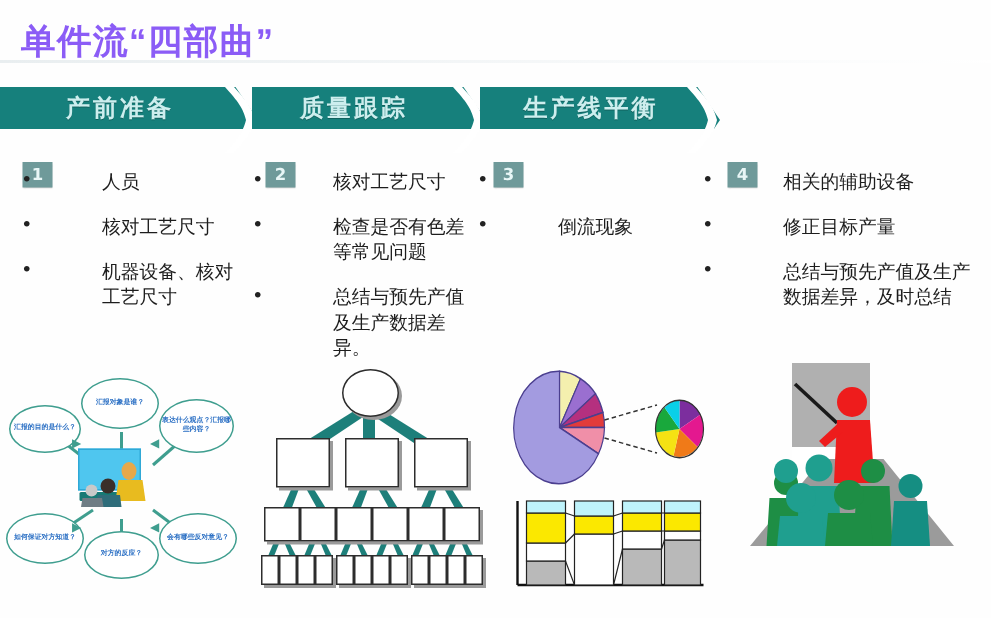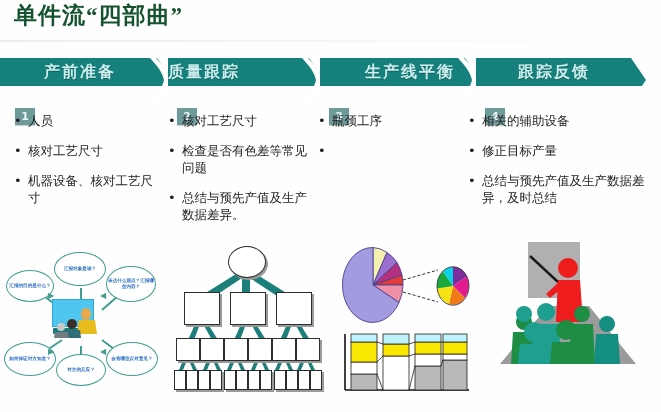--- a/index.html
+++ b/index.html
@@ -7,23 +7,23 @@
     width:661px;height:412px;
     background:#ffffff;
     font-family:"DejaVu Sans","Liberation Sans",sans-serif;
     overflow:hidden;
     position:relative;
   }
   #stage{position:relative;width:661px;height:412px;overflow:hidden;background:#fefefe;}
 
   
   .title{
-    position:absolute;left:14px;top:0;
-    font-family:Liberation Serif, serif;
-    font-size:23px;font-weight:700;color:#14532d;
+    position:absolute;left:14px;top:12px;
+    font-family:Liberation Sans, sans-serif;
+    font-size:23px;font-weight:700;color:#8b5cf6;
     letter-spacing:1px;white-space:nowrap;
   }
   .title-rule{
     position:absolute;left:0;top:40px;width:661px;height:2px;
     background:linear-gradient(to right,#e9eef0,#f6f8f9 60%,#ffffff);
   }
 
   
   .banner-row{position:absolute;left:0;top:58px;width:661px;height:44px;}
   .chev{
@@ -59,21 +59,21 @@
     display:flex;align-items:flex-start;
     margin-bottom:13px;
     color:#1d1d1d;
     font-family:"DejaVu Sans","Liberation Sans",sans-serif;
     font-size:12.5px;line-height:17px;
   }
   .bul .dot{
     flex:0 0 auto;width:9px;margin-right:5px;
     color:#222;font-size:13px;line-height:17px;text-align:left;
   }
-  .bul .txt{flex:1 1 auto;}
+  .bul .txt{flex:1 1 auto;margin-left:40px;}
 
   
   .art{position:absolute;}
 
   
   .mm-bub{
     position:absolute;border:1.6px solid #3f9e8f;border-radius:50%;
     background:#ffffff;
   }
   .mm-bub .bt{
@@ -110,38 +110,35 @@
 
     <div class="chev" style="left:0px;width:172px;clip-path:polygon(0 0,157px 0,172px 22px,157px 44px,0 44px);">
       <span class="chev-label" style="margin-left:44px;">产前准备</span>
     </div>
     <div class="num-badge" style="left:15px;top:50px;">1</div>
     <svg class="chev-sep" style="left:150px;">
       <path d="M0,0 C9,10 12,14 14,22 C12,30 9,34 0,44 L6,44 C15,34 18,30 20,22 C18,14 15,10 6,0 Z" fill="#ffffff"></path>
     </svg>
 
     <div class="chev" style="left:168px;width:156px;clip-path:polygon(0 0,141px 0,156px 22px,141px 44px,0 44px);">
-      <span class="chev-label" style="">质量跟踪</span>
+      <span class="chev-label" style="margin-left:32px;">质量跟踪</span>
     </div>
     <div class="num-badge" style="left:177px;top:50px;">2</div>
     <svg class="chev-sep" style="left:302px;">
       <path d="M0,0 C9,10 12,14 14,22 C12,30 9,34 0,44 L6,44 C15,34 18,30 20,22 C18,14 15,10 6,0 Z" fill="#ffffff"></path>
     </svg>
 
     <div class="chev" style="left:320px;width:160px;clip-path:polygon(0 0,145px 0,160px 22px,145px 44px,0 44px);">
-      <span class="chev-label" style="margin-left:45px;">生产线平衡</span>
+      <span class="chev-label" style="margin-left:29px;">生产线平衡</span>
     </div>
     <div class="num-badge" style="left:329px;top:50px;">3</div>
     <svg class="chev-sep" style="left:458px;">
       <path d="M0,0 C9,10 12,14 14,22 C12,30 9,34 0,44 L6,44 C15,34 18,30 20,22 C18,14 15,10 6,0 Z" fill="#ffffff"></path>
     </svg>
 
-    <div class="chev" style="left:476px;width:170px;clip-path:polygon(0 0,155px 0,170px 22px,155px 44px,0 44px);">
-      <span class="chev-label" style="margin-left:42px;">跟踪反馈</span>
-    </div>
     <div class="num-badge" style="left:485px;top:50px;">4</div>
   </div>
 
   <div class="cols">
 
     <div class="col" style="left:14px;width:142px;">
       <div class="bul">
           <span class="dot">•</span>
           <span class="txt">人员</span>
         </div>
@@ -166,24 +163,24 @@
         </div>
       <div class="bul">
           <span class="dot">•</span>
           <span class="txt">总结与预先产值及生产数据差异。</span>
         </div>
     </div>
 
     <div class="col" style="left:318px;width:140px;">
       <div class="bul">
           <span class="dot">•</span>
-          <span class="txt">瓶颈工序</span>
-        </div>
-      <div class="bul">
-          <span class="dot">•</span>
+        </div>
+      <div class="bul">
+          <span class="dot">•</span>
+          <span class="txt">倒流现象</span>
         </div>
     </div>
 
     <div class="col" style="left:468px;width:185px;">
       <div class="bul">
           <span class="dot">•</span>
           <span class="txt">相关的辅助设备</span>
         </div>
       <div class="bul">
           <span class="dot">•</span>

